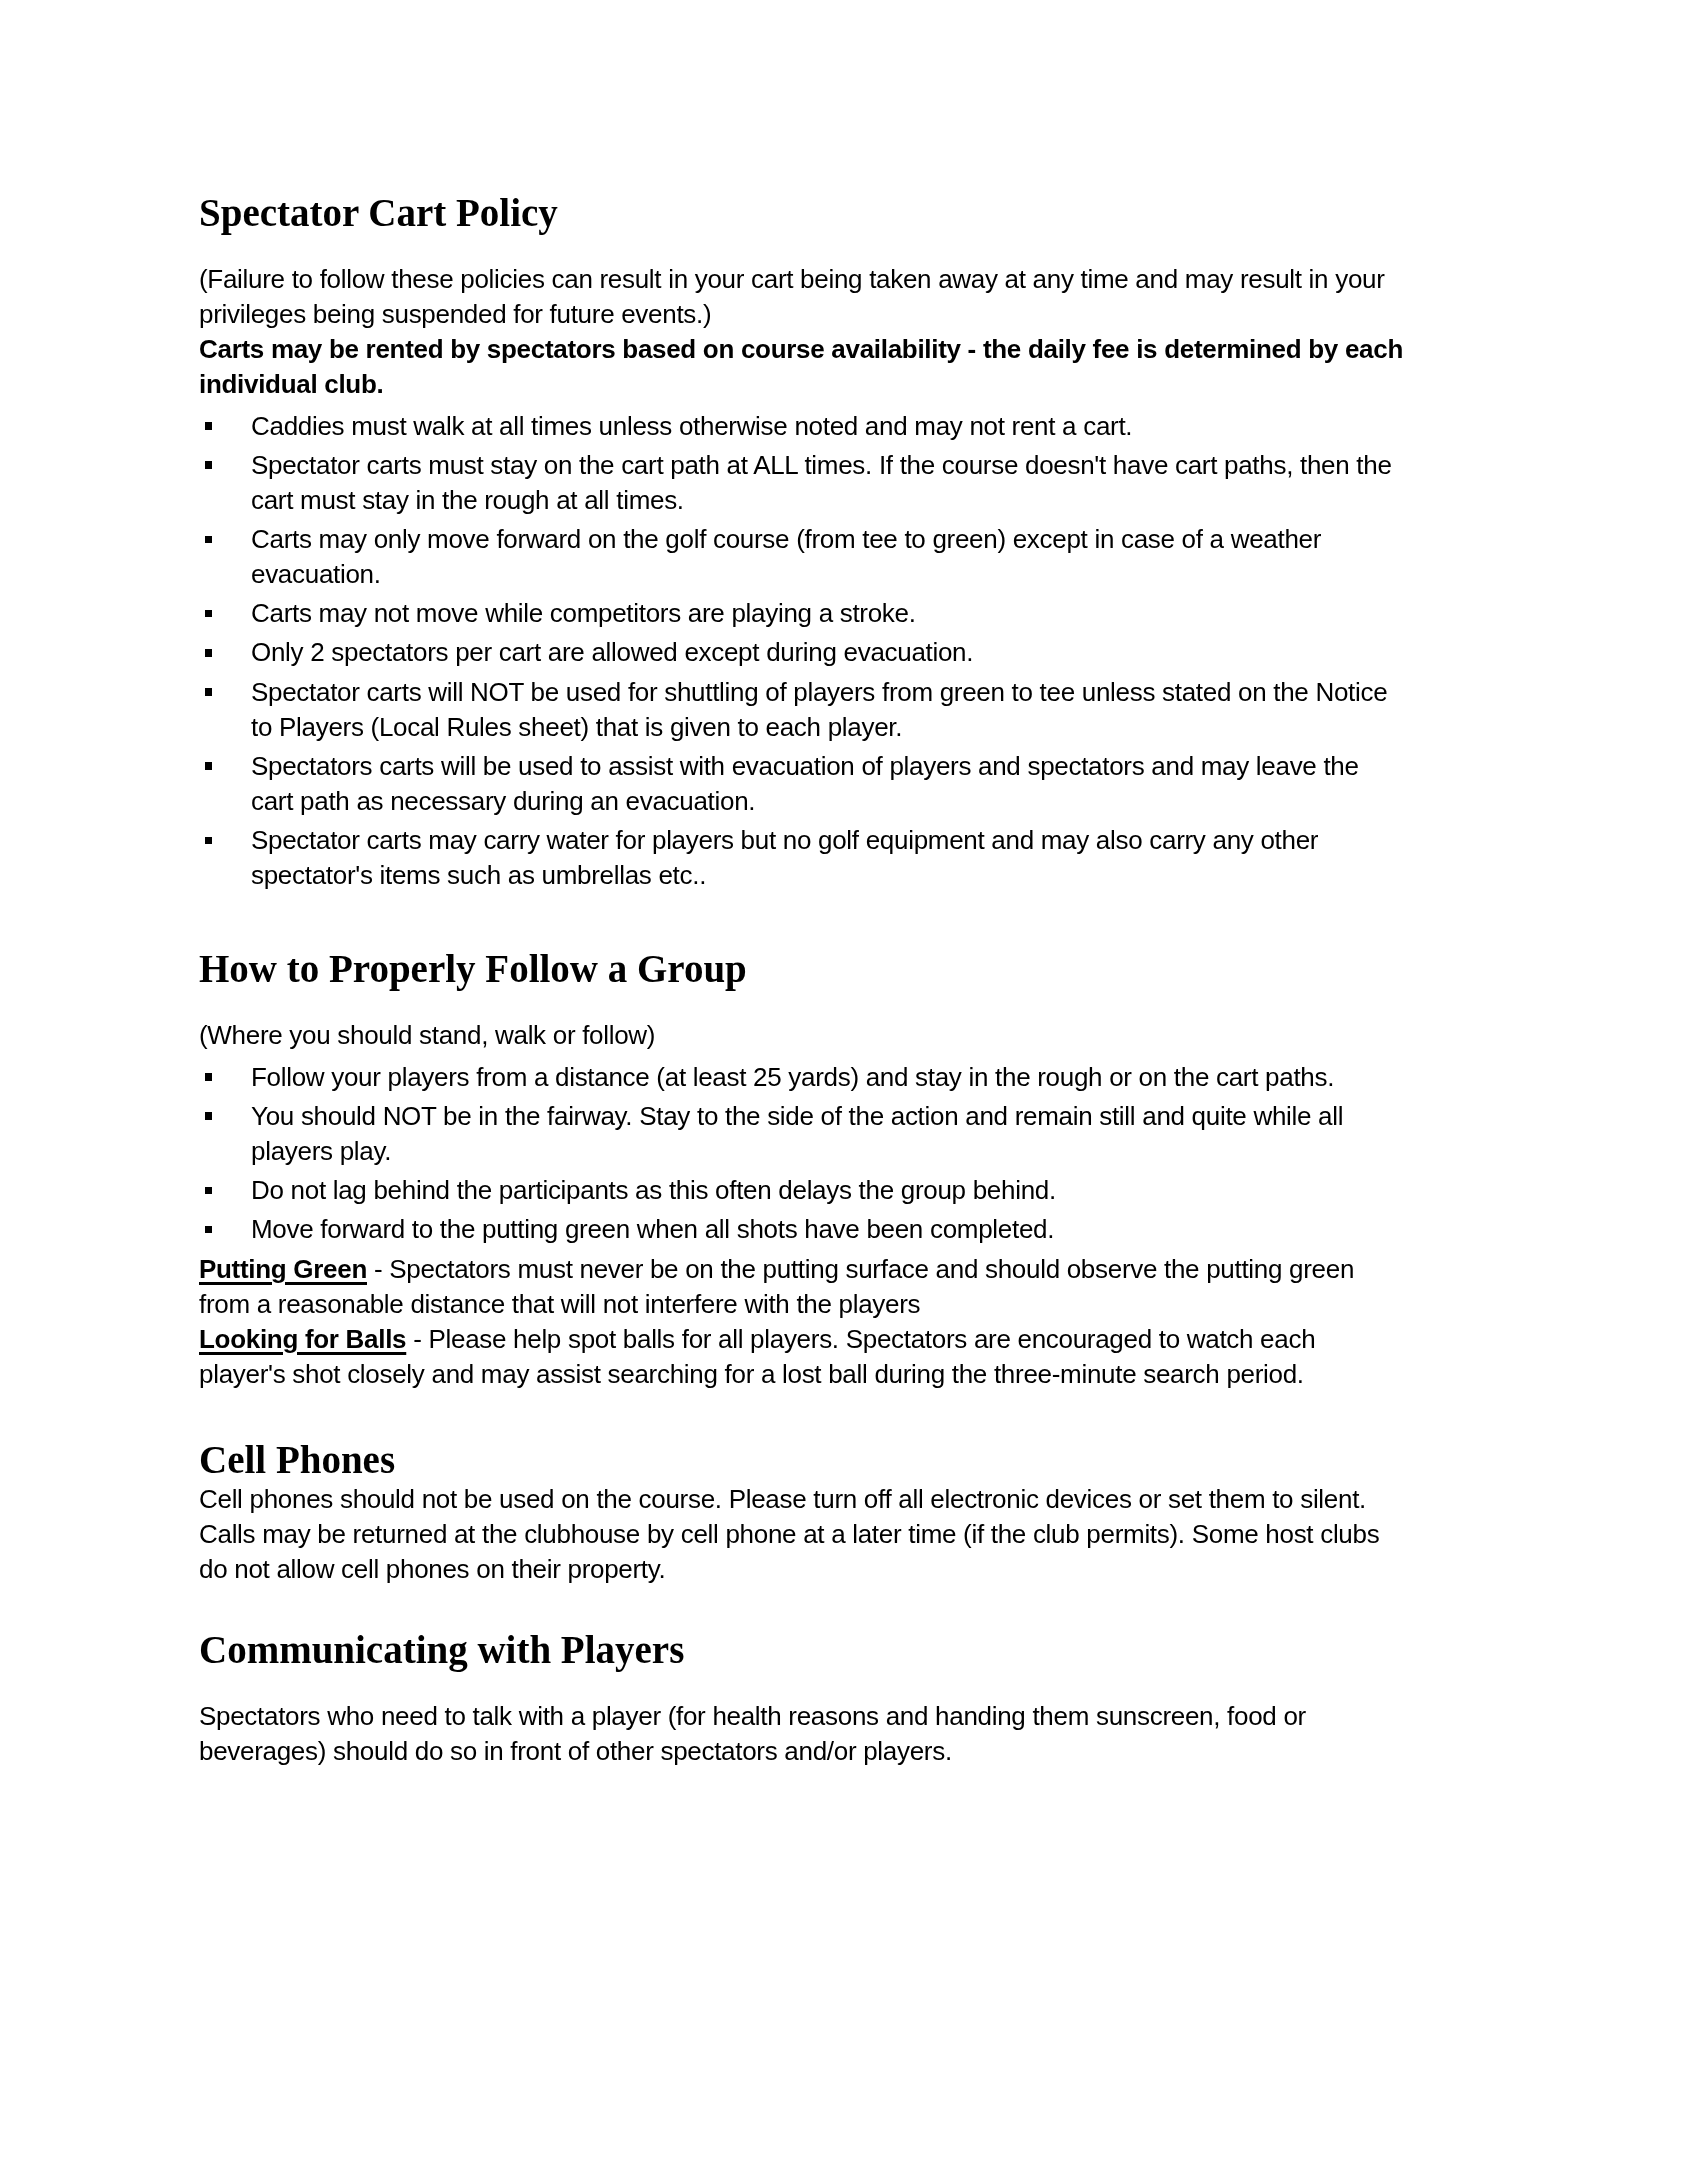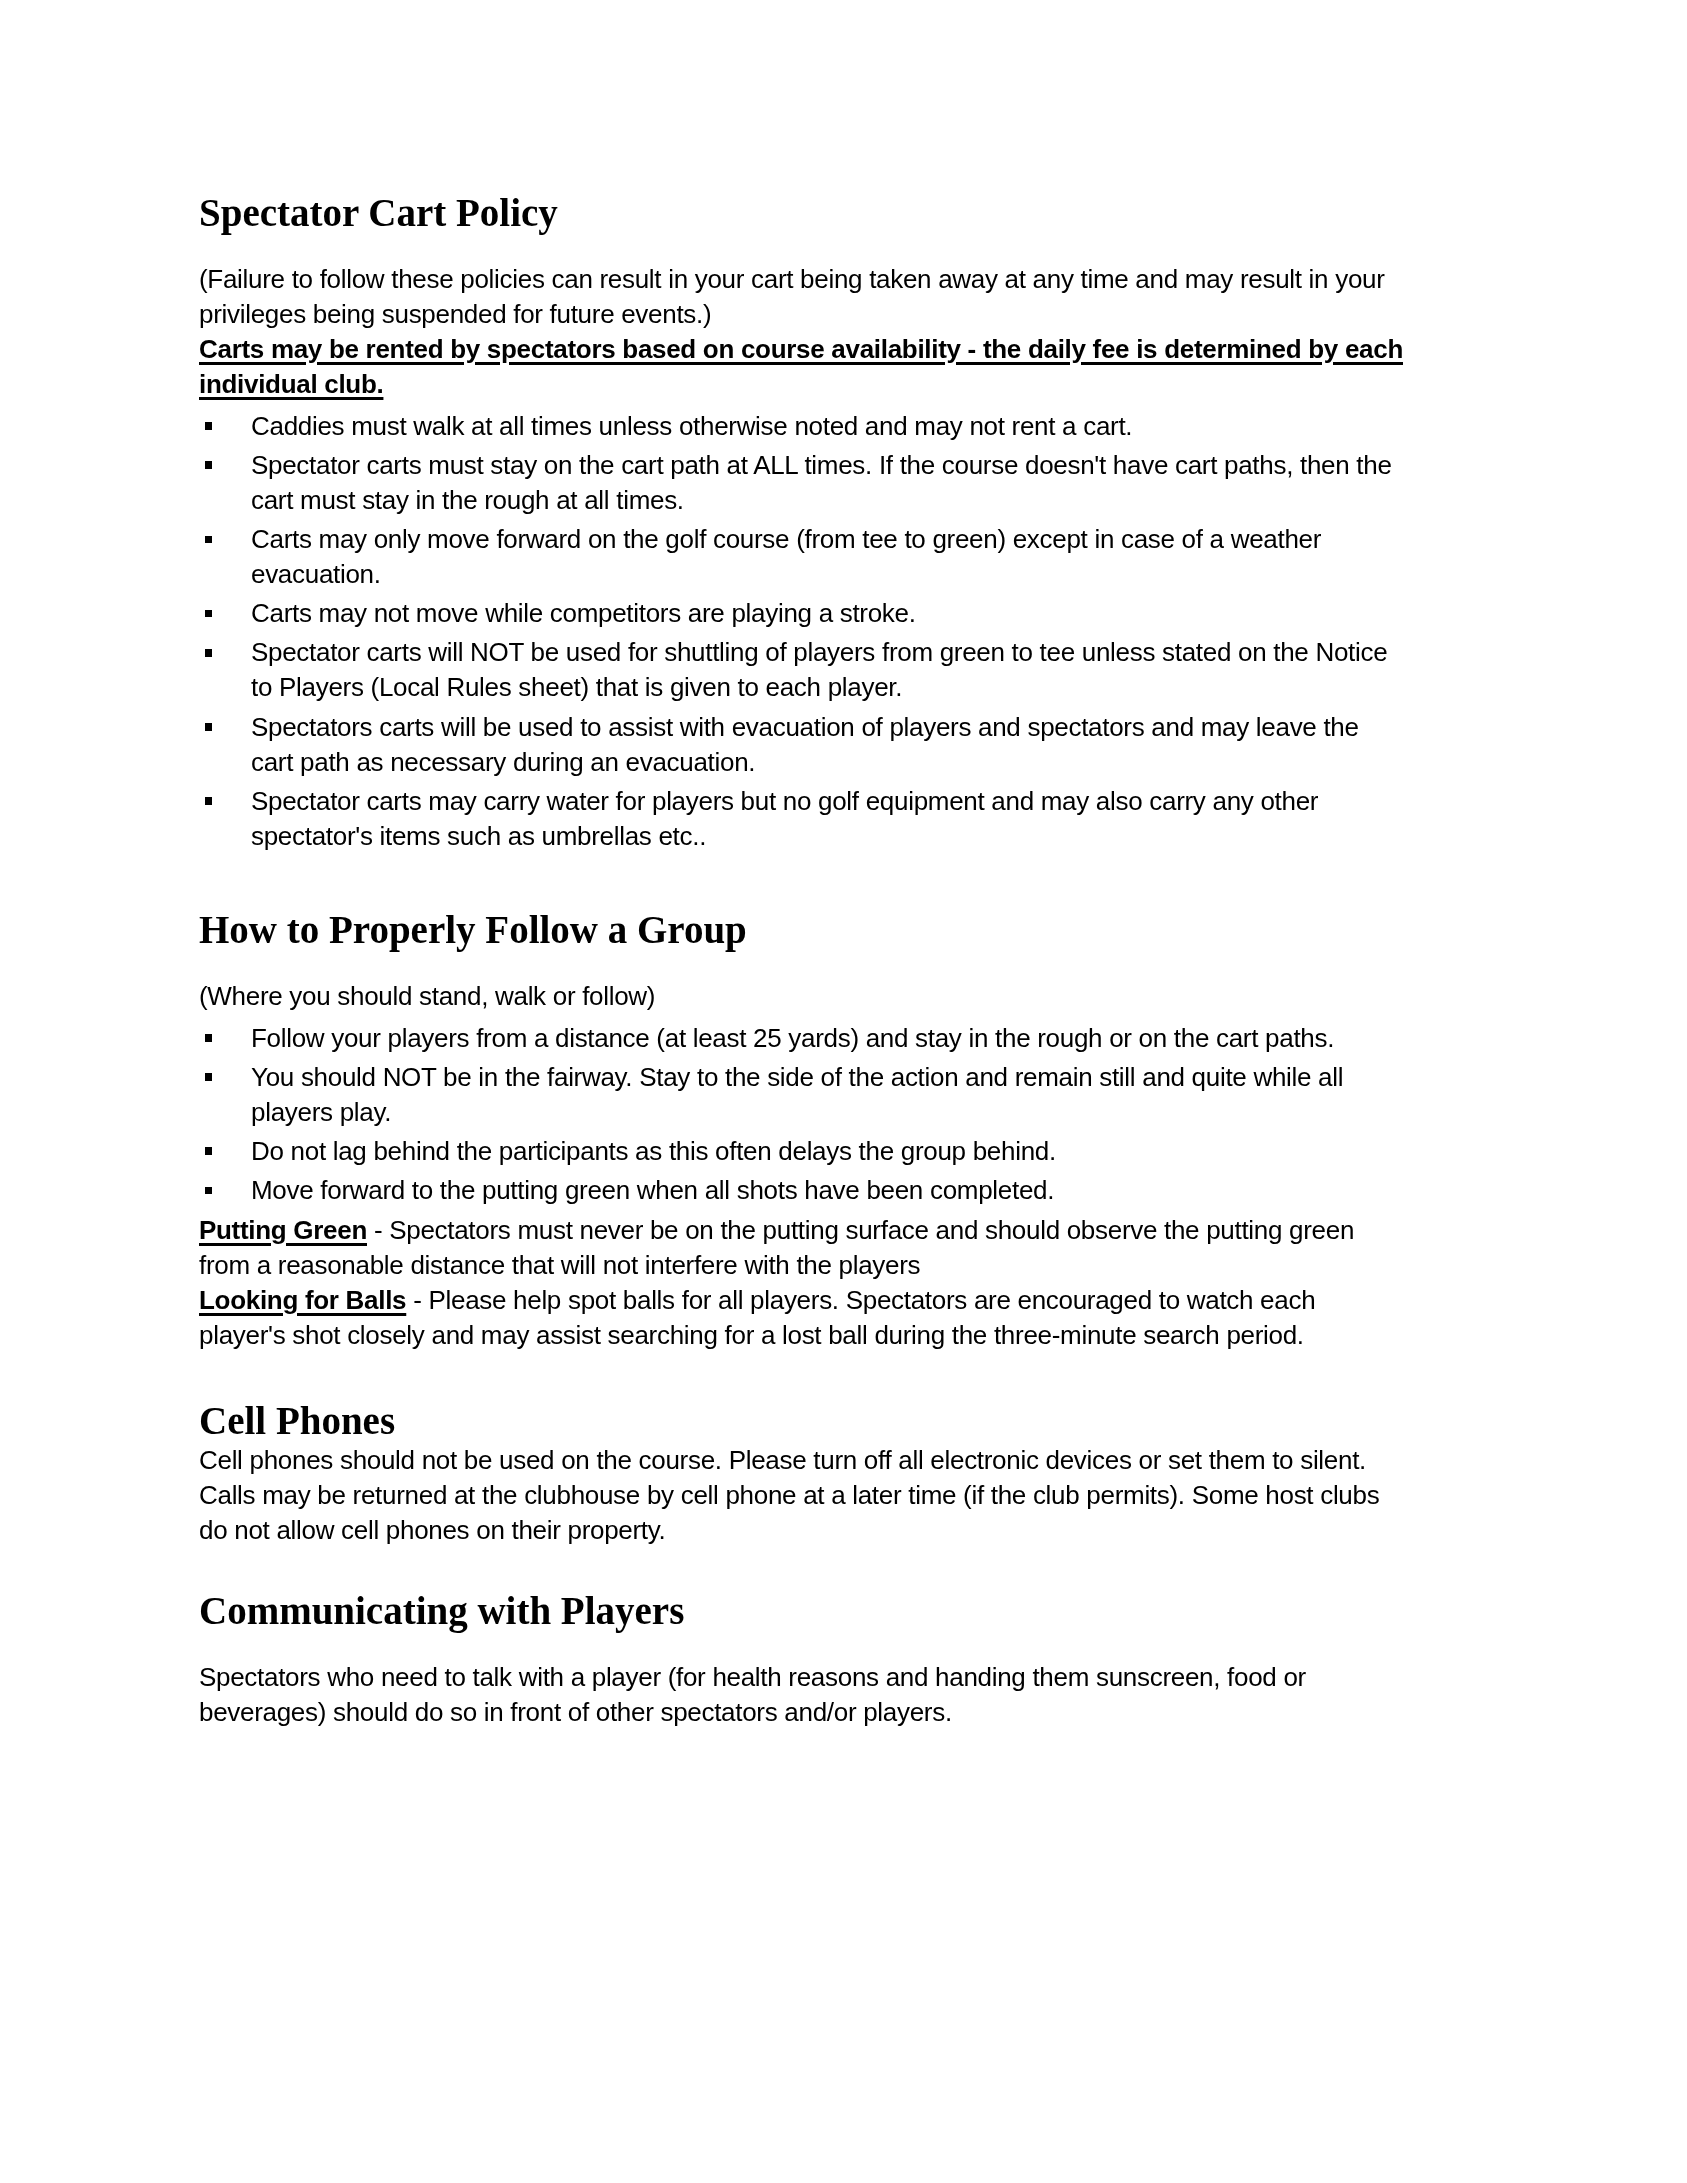--- a/index.html
+++ b/index.html
@@ -34,21 +34,20 @@
     margin: 0;
     color: #000000;
   }
   .h-title   { margin-bottom: 27px; }
   .h-follow  { margin-top: 54px; margin-bottom: 27px; }
   .h-cell    { margin-top: 46px; }
   .h-comm    { margin-top: 41px; margin-bottom: 27px; }
   p { margin: 0; }
   .rental-notice {
     font-weight: 700;
-    text-decoration: underline;
     text-decoration-thickness: 2.5px;
     text-underline-offset: 4.2px;
   }
   ul.rules {
     list-style: none;
     margin: 6.7px 0 0 0;
     padding: 0;
   }
   ul.rules.follow { }
   ul.rules li {
@@ -96,20 +95,24 @@
     <li>
       <span class="sq"></span>
       <span>Carts may only move forward on the golf course (from tee to green) except in case of a weather evacuation.</span>
     </li>
     <li>
       <span class="sq"></span>
       <span>Carts may not move while competitors are playing a stroke.</span>
     </li>
     <li>
       <span class="sq"></span>
+      <span>Only 2 spectators per cart are allowed except during evacuation.</span>
+    </li>
+    <li>
+      <span class="sq"></span>
       <span>Spectator carts will NOT be used for shuttling of players from green to tee unless stated on the Notice to Players (Local Rules sheet) that is given to each player.</span>
     </li>
     <li>
       <span class="sq"></span>
       <span>Spectators carts will be used to assist with evacuation of players and spectators and may leave the cart path as necessary during an evacuation.</span>
     </li>
     <li>
       <span class="sq"></span>
       <span>Spectator carts may carry water for players but no golf equipment and may also carry any other spectator's items such as umbrellas etc..</span>
     </li>

